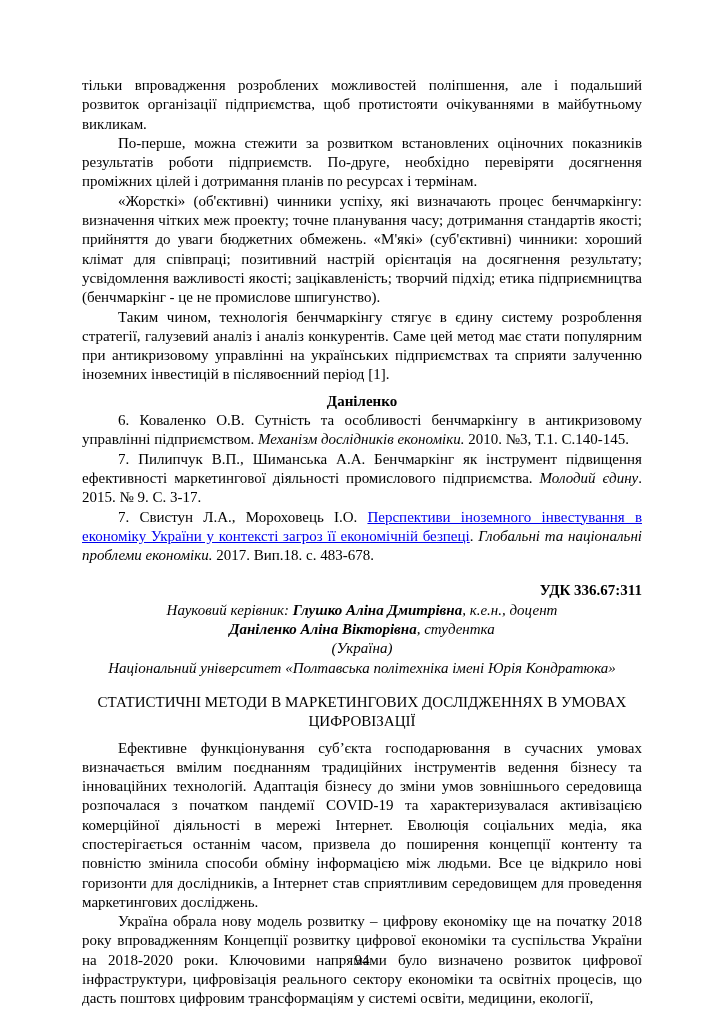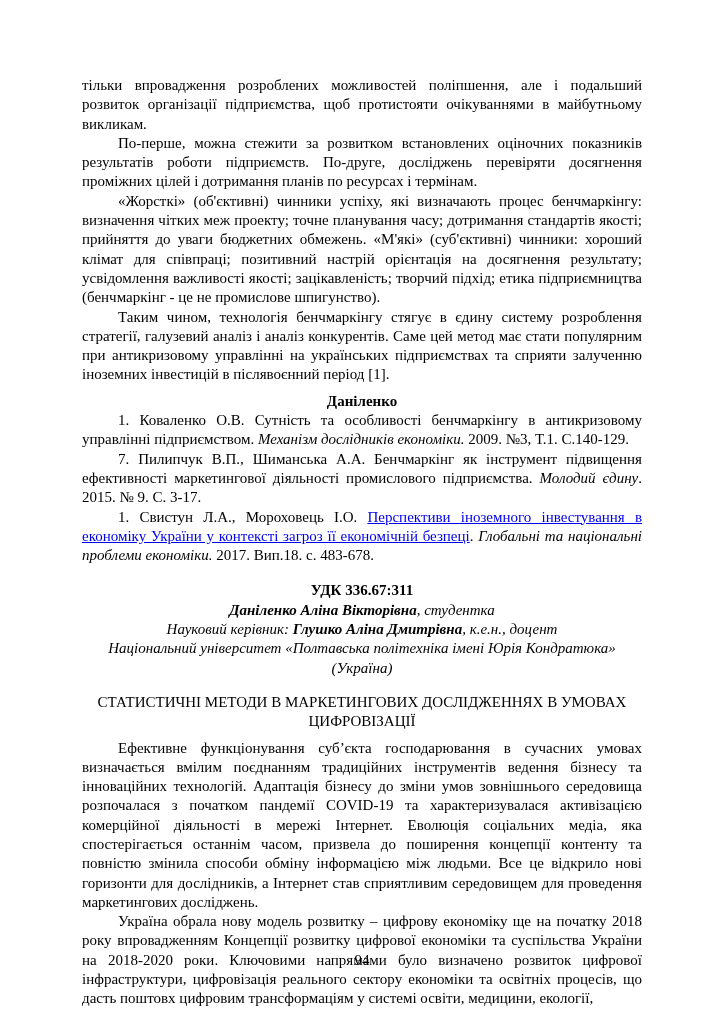--- a/index.html
+++ b/index.html
@@ -31,21 +31,21 @@
   .bold-italic { font-weight: bold; font-style: italic; }
   .lit-heading {
     text-align: center;
     font-weight: bold;
     text-indent: 0;
     margin-top: 7px;
   }
   .udc {
     font-weight: bold;
     text-indent: 0;
-    text-align: center;
+    text-align: right;
     margin-top: 16px;
   }
   .article-title {
     text-align: center;
     text-indent: 0;
     margin-top: 15px;
     margin-bottom: 7px;
   }
   .ref-link {
     color: #0000ee;
@@ -61,53 +61,53 @@
   }
 </style>
 </head>
 <body>
 
 <div class="content">
 
   <p class="no-indent">тільки впровадження розроблених можливостей поліпшення, але і подальший розвиток організації підприємства, щоб протистояти очікуваннями в майбутньому викликам.</p>
 
 
-  <p>По-перше, можна стежити за розвитком встановлених оціночних показників результатів роботи підприємств. По-друге, досліджень перевіряти досягнення проміжних цілей і дотримання планів по ресурсах і термінам.</p>
+  <p>По-перше, можна стежити за розвитком встановлених оціночних показників результатів роботи підприємств. По-друге, необхідно перевіряти досягнення проміжних цілей і дотримання планів по ресурсах і термінам.</p>
 
   <p>«Жорсткі» (об'єктивні) чинники успіху, які визначають процес бенчмаркінгу: визначення чітких меж проекту; точне планування часу; дотримання стандартів якості; прийняття до уваги бюджетних обмежень. «М'які» (суб'єктивні) чинники: хороший клімат для співпраці; позитивний настрій орієнтація на досягнення результату; усвідомлення важливості якості; зацікавленість; творчий підхід; етика підприємництва (бенчмаркінг - це не промислове шпигунство).</p>
 
   <p>Таким чином, технологія бенчмаркінгу стягує в єдину систему розроблення стратегії, галузевий аналіз і аналіз конкурентів. Саме цей метод має стати популярним при антикризовому управлінні на українських підприємствах та сприяти залученню іноземних інвестицій в післявоєнний період [1].</p>
 
   <p class="lit-heading">Даніленко</p>
 
   <p>
-    <span>1. Коваленко О.В. Сутність та особливості бенчмаркінгу в антикризовому управлінні підприємством. </span><span class="italic">Механізм дослідників економіки.</span><span> 2009. №3, Т.1. С.140-129.</span>
+    <span>6. Коваленко О.В. Сутність та особливості бенчмаркінгу в антикризовому управлінні підприємством. </span><span class="italic">Механізм дослідників економіки.</span><span> 2010. №3, Т.1. С.140-145.</span>
   </p>
 
   <p>
     <span>7. Пилипчук В.П., Шиманська А.А. Бенчмаркінг як інструмент підвищення ефективності маркетингової діяльності промислового підприємства. </span><span class="italic">Молодий єдину</span><span>. 2015. № 9. С. 3-17.</span>
   </p>
 
   <p>
-    <span>1. Свистун Л.А., Мороховець І.О. </span><a class="ref-link">Перспективи іноземного інвестування в економіку України у контексті загроз її економічній безпеці</a><span>. </span><span class="italic">Глобальні та національні проблеми економіки.</span><span> 2017. Вип.18. с. 483-678.</span>
+    <span>7. Свистун Л.А., Мороховець І.О. </span><a class="ref-link">Перспективи іноземного інвестування в економіку України у контексті загроз її економічній безпеці</a><span>. </span><span class="italic">Глобальні та національні проблеми економіки.</span><span> 2017. Вип.18. с. 483-678.</span>
   </p>
 
   <p class="udc">УДК 336.67:311</p>
 
   <p class="center">
+    <span class="italic">Науковий керівник: </span><span class="bold-italic">Глушко Аліна Дмитрівна</span><span class="italic">, к.е.н., доцент</span>
+  </p>
+
+  <p class="center">
     <span class="bold-italic">Даніленко Аліна Вікторівна</span><span class="italic">, студентка</span>
   </p>
 
-  <p class="center">
-    <span class="italic">Науковий керівник: </span><span class="bold-italic">Глушко Аліна Дмитрівна</span><span class="italic">, к.е.н., доцент</span>
-  </p>
+  <p class="center italic">(Україна)</p>
 
   <p class="center italic">Національний університет «Полтавська політехніка імені Юрія Кондратюка»</p>
-
-  <p class="center italic">(Україна)</p>
 
   <p class="article-title">СТАТИСТИЧНІ МЕТОДИ В МАРКЕТИНГОВИХ ДОСЛІДЖЕННЯХ В УМОВАХ ЦИФРОВІЗАЦІЇ</p>
 
   <p>Ефективне функціонування суб’єкта господарювання в сучасних умовах визначається вмілим поєднанням традиційних інструментів ведення бізнесу та інноваційних технологій. Адаптація бізнесу до зміни умов зовнішнього середовища розпочалася з початком пандемії COVID-19 та характеризувалася активізацією комерційної діяльності в мережі Інтернет. Еволюція соціальних медіа, яка спостерігається останнім часом, призвела до поширення концепції контенту та повністю змінила способи обміну інформацією між людьми. Все це відкрило нові горизонти для дослідників, а Інтернет став сприятливим середовищем для проведення маркетингових досліджень.</p>
 
   <p>Україна обрала нову модель розвитку – цифрову економіку ще на початку 2018 року впровадженням Концепції розвитку цифрової економіки та суспільства України на 2018-2020 роки. Ключовими напрямами було визначено розвиток цифрової інфраструктури, цифровізація реального сектору економіки та освітніх процесів, що дасть поштовх цифровим трансформаціям у системі освіти, медицини, екології,</p>
 
 </div>
 
 <div class="page-footer">

